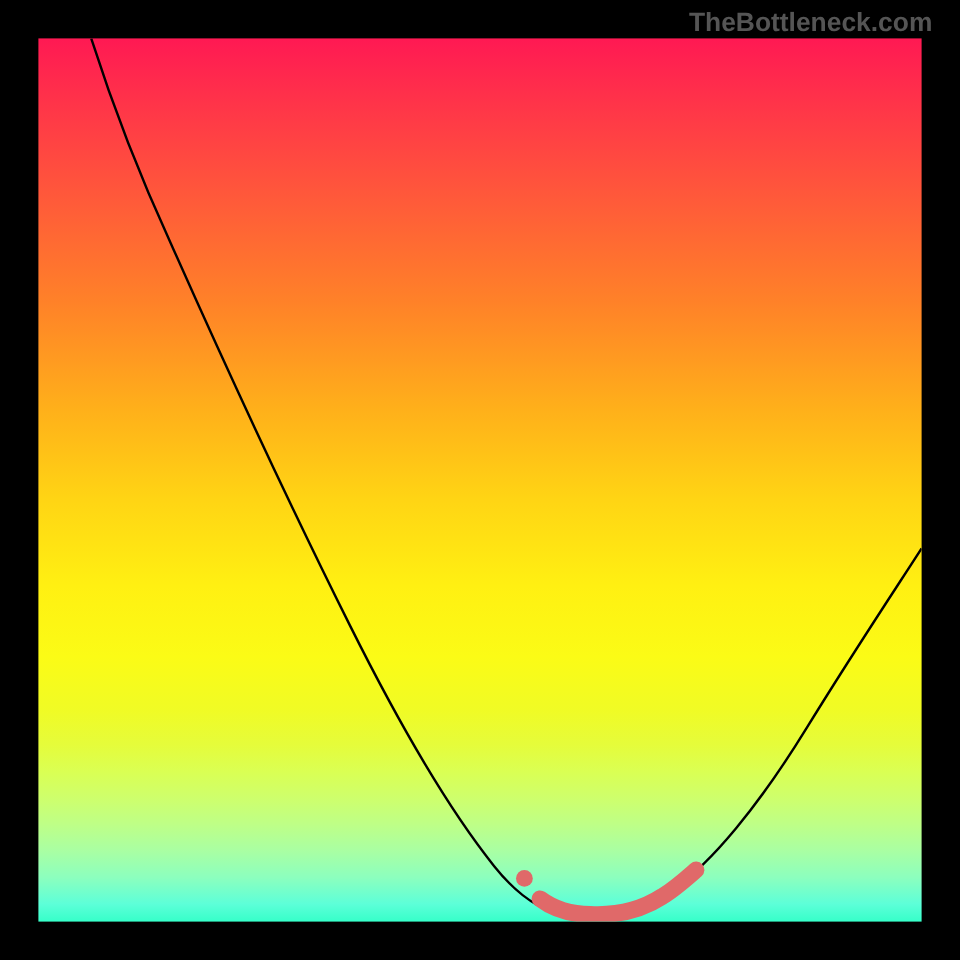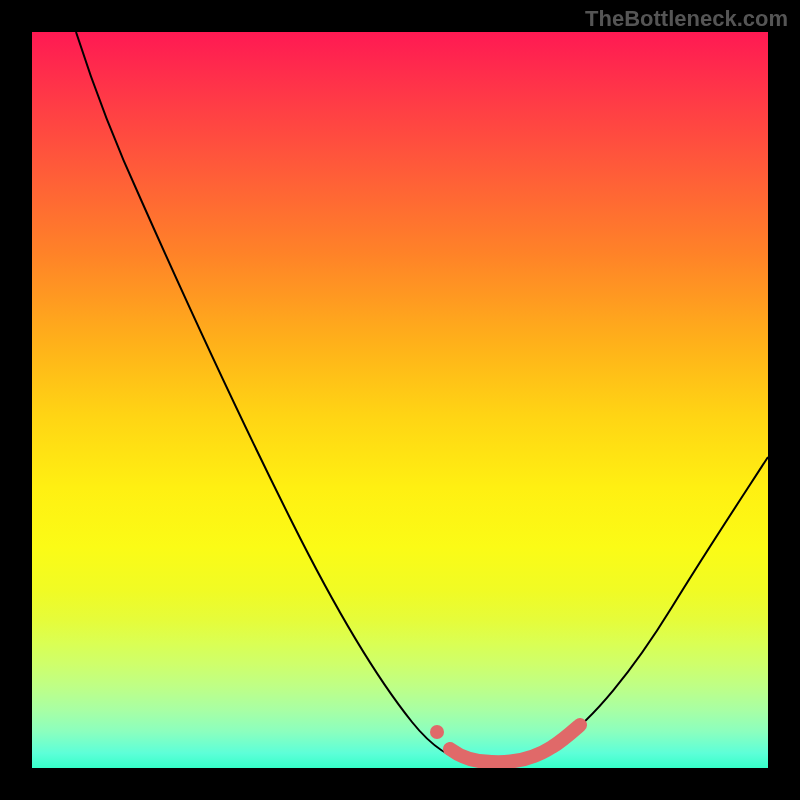--- a/index.html
+++ b/index.html
@@ -6,21 +6,21 @@
   html, body { width: 800px; height: 800px; overflow: hidden; }
   .container {
     width: 800px;
     height: 800px;
     background: #000;
     position: relative;
   }
   .watermark {
     position: absolute;
     top: 6px;
-    right: 12px;
+    right: 23px;
     font-family: Arial, Helvetica, sans-serif;
     font-size: 22px;
     font-weight: bold;
     color: #555;
     z-index: 10;
   }
   .plot-area {
     position: absolute;
     top: 32px;
     left: 32px;

